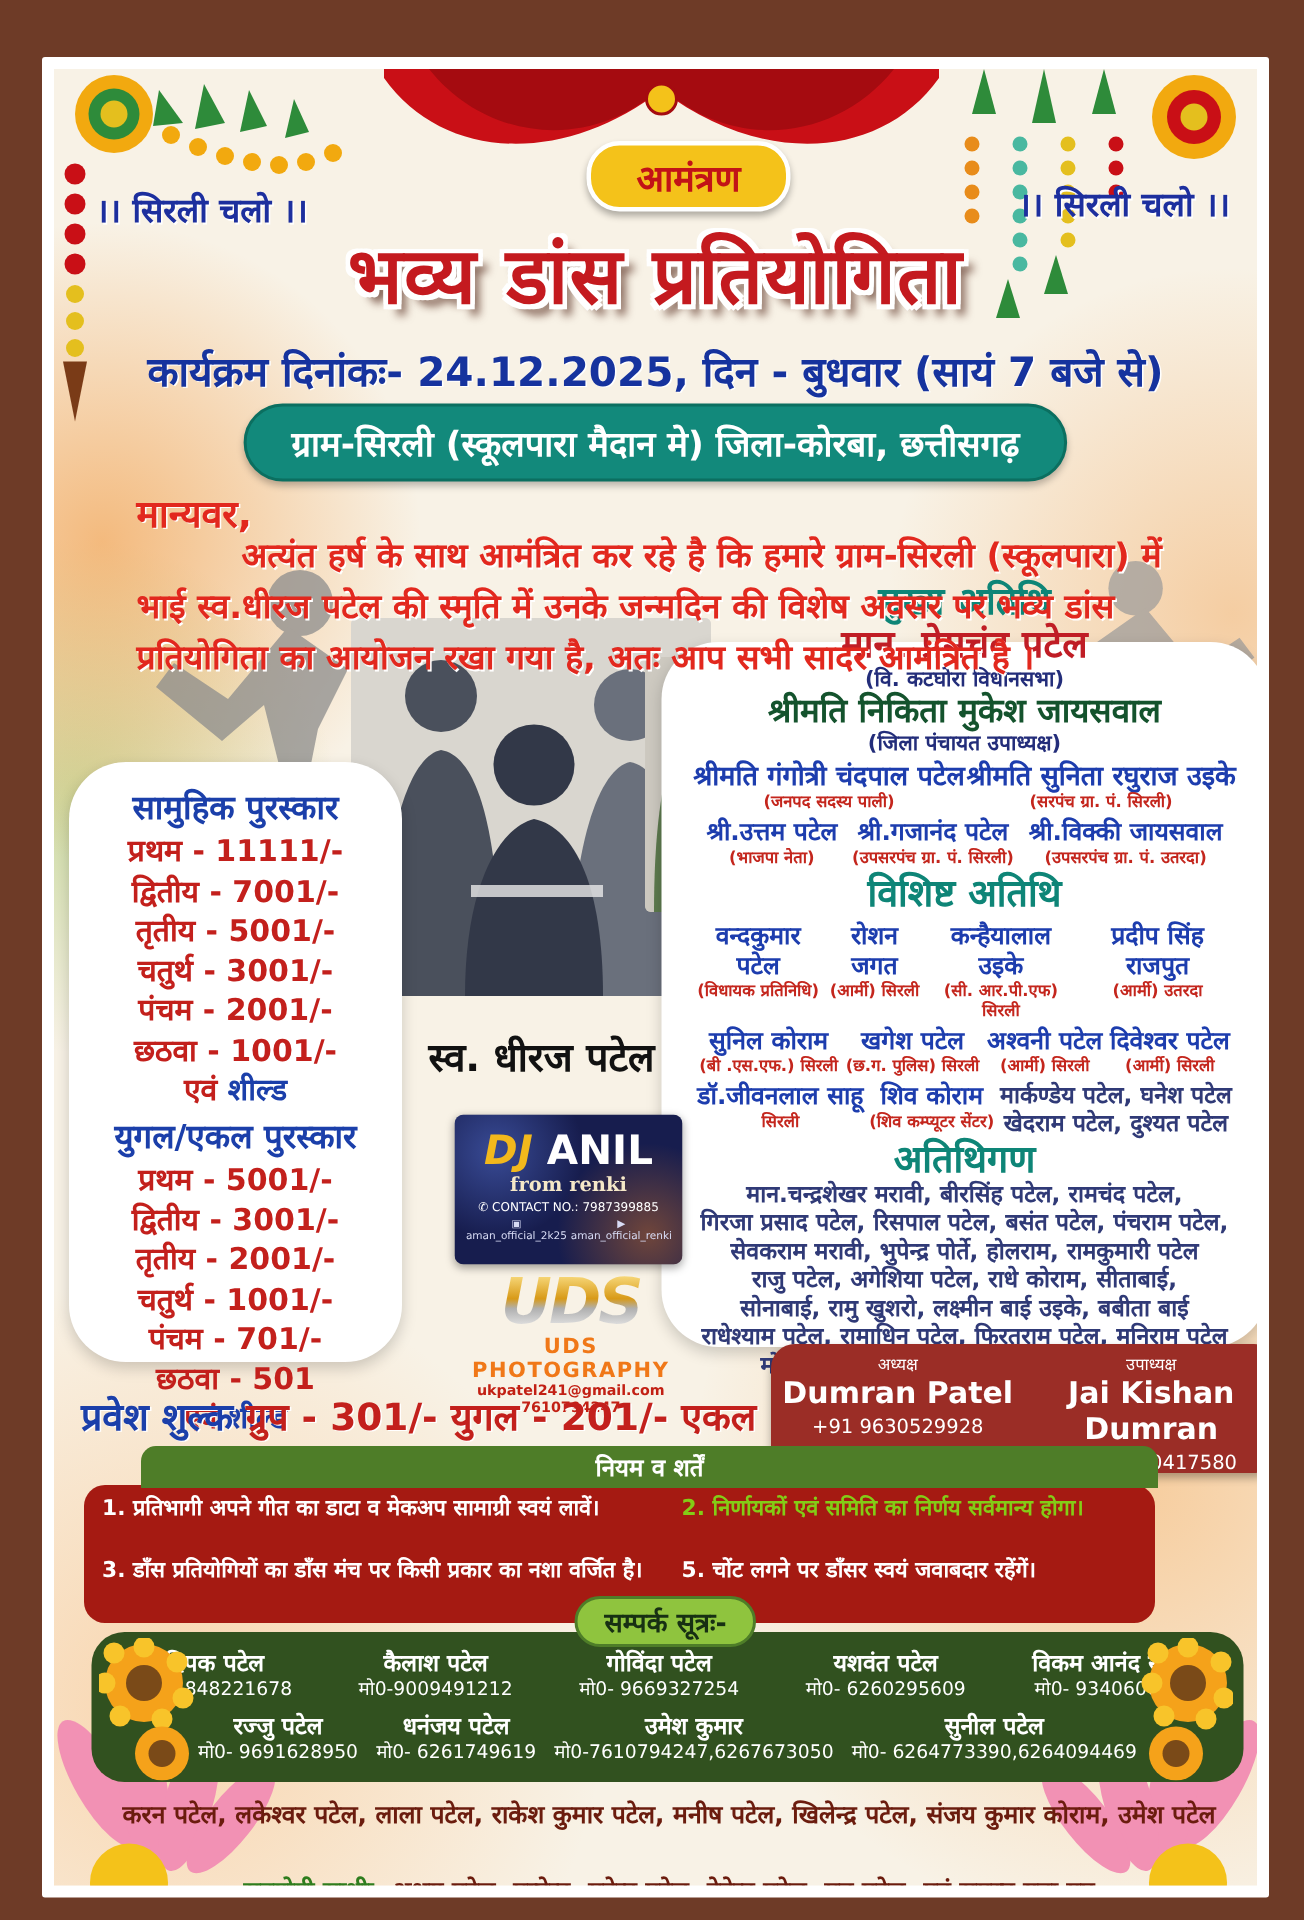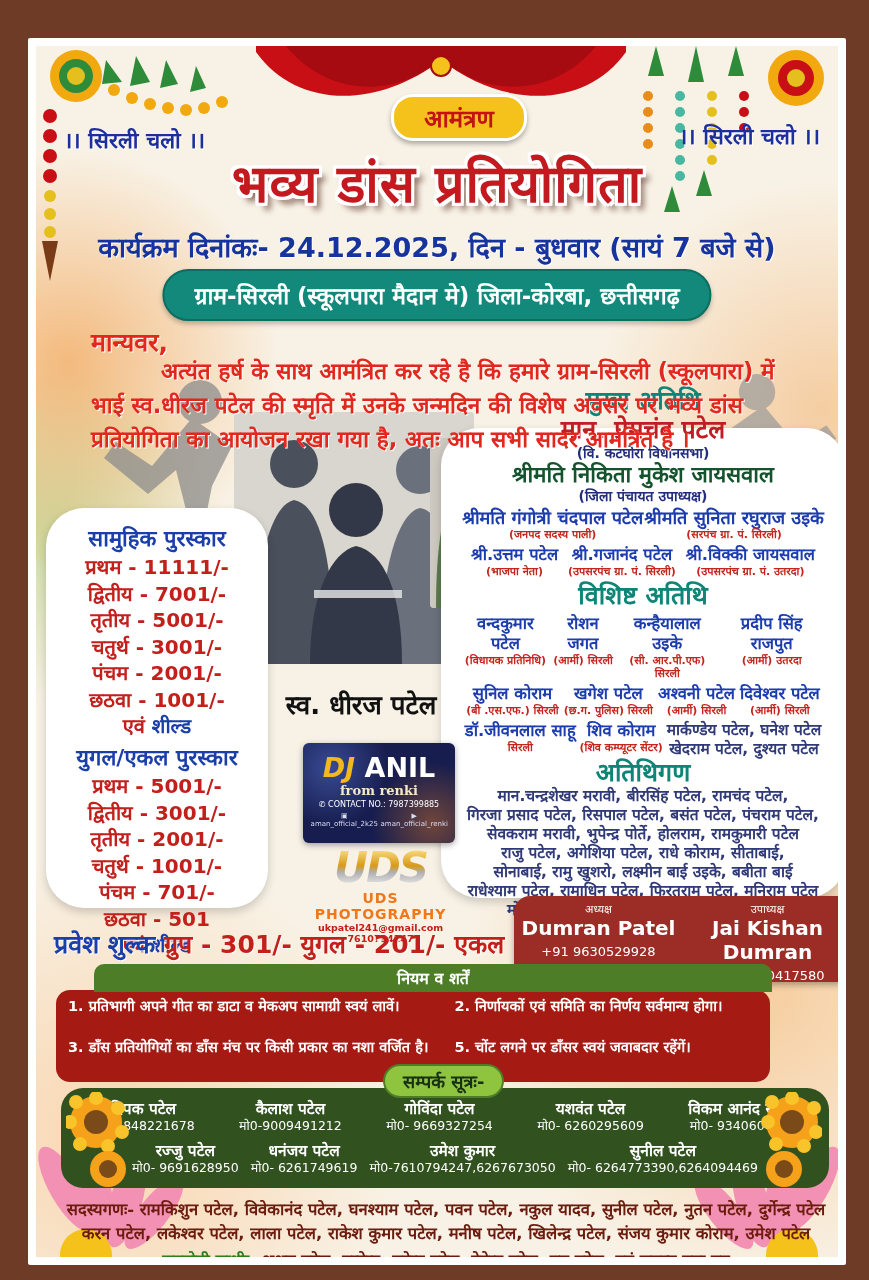--- a/index.html
+++ b/index.html
@@ -75,21 +75,21 @@
   .comm-col{flex:1;text-align:center;color:#fff;padding-top:8px;}
   .comm-role{font-size:11px;line-height:12px;}
   .comm-name{font-weight:bold;font-size:20px;line-height:24px;}
   .comm-phone{font-size:13px;margin-top:4px;}
 
   .rules-bar{left:58px;top:918px;width:678px;background:#4e7d28;border-radius:10px 10px 0 0;color:#fff;font-weight:bold;font-size:16px;
     text-align:center;padding:3px 0;z-index:6;}
   .rules-box{left:20px;top:944px;width:714px;height:92px;background:#a51a12;border-radius:14px;z-index:5;box-sizing:border-box;
     padding:8px 12px;display:grid;grid-template-columns:56% 44%;row-gap:6px;}
   .rule{color:#fff;font-weight:bold;font-size:14.5px;line-height:17px;}
-  .rule.alt{color:#ffffff;}
+  .rule.alt{color:#84cc16;}
   .contact-pill{left:347px;top:1018px;background:#8fc43e;border:2px solid #4e7d28;border-radius:18px;color:#173013;font-weight:bold;
     font-size:18px;padding:3px 18px;z-index:7;white-space:nowrap;}
   .contacts-box{left:25px;top:1042px;width:768px;height:100px;background:#31511f;border-radius:22px;z-index:6;box-sizing:border-box;
     padding:8px 31px;display:flex;flex-direction:column;justify-content:space-around;}
   .c-row{display:flex;justify-content:space-between;}
   .c-cell{text-align:center;color:#fff;}
   .c-name{font-weight:bold;font-size:15.5px;line-height:17px;}
   .c-phone{font-size:12.5px;line-height:15px;}
 
   .members{left:30px;top:1152px;width:760px;text-align:center;z-index:6;color:#6b1c0e;font-weight:bold;font-size:16.5px;line-height:24px;}
@@ -467,21 +467,20 @@
           </g>
           <circle cx="40" cy="30" r="12" fill="#7a4a18"></circle>
         </g>
     <g transform="translate(10,55)">
           <circle cx="22" cy="22" r="18" fill="#f5a21a"></circle>
           <circle cx="22" cy="22" r="9" fill="#7a4a18"></circle>
         </g>
   </svg>
 
   <div class="abs members">
-    <div><span class="lbl">सदस्यगणः-</span><span> रामकिशुन पटेल, विवेकानंद पटेल, घनश्याम पटेल, पवन पटेल, नकुल यादव, सुनील पटेल, नुतन पटेल, दुर्गेन्द्र पटेल</span></div>
     <div>करन पटेल, लकेश्वर पटेल, लाला पटेल, राकेश कुमार पटेल, मनीष पटेल, खिलेन्द्र पटेल, संजय कुमार कोराम, उमेश पटेल</div>
   </div>
   <div class="abs supporters">
     <span class="lbl">सहयोगी साथीः-</span><span class="txt"> अक्षय पटेल, पुष्पेन्द्र, महेन्द्र पटेल, देवेन्द्र पटेल, मन्नु पटेल, एवं समस्त युवा ग्रुप</span>
   </div>
 
   <svg class="abs" style="left:-10px;bottom:-12px;z-index:5;" width="170" height="140" viewBox="0 0 170 140">
     <g fill="#f291b4">
           <ellipse cx="40" cy="60" rx="16" ry="48" transform="rotate(-30 40 60)"></ellipse>
           <ellipse cx="70" cy="66" rx="16" ry="50" transform="rotate(-8 70 66)"></ellipse>

